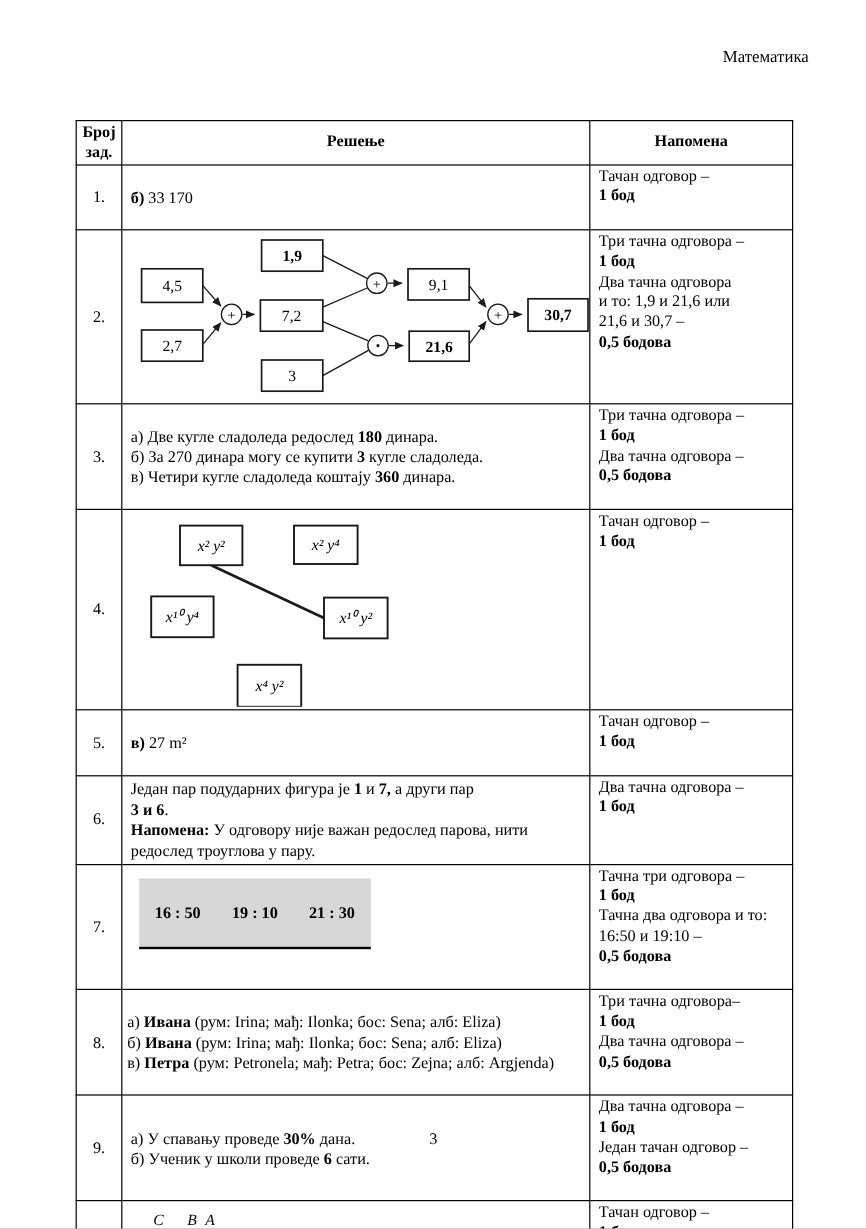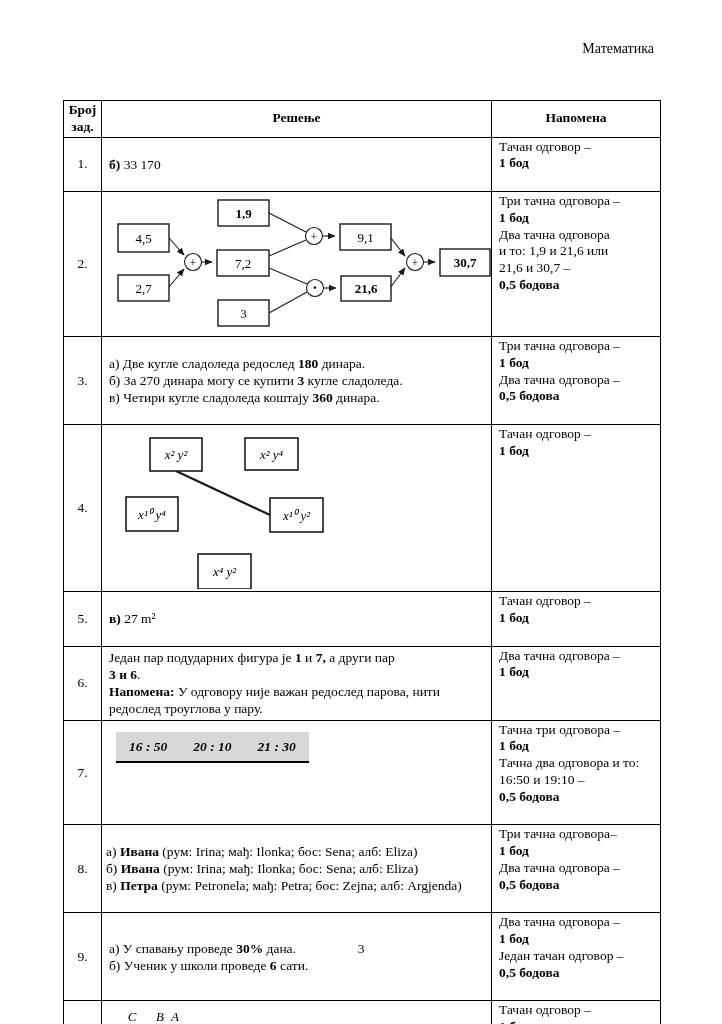--- a/index.html
+++ b/index.html
@@ -5,21 +5,21 @@
   html,body { margin:0; padding:0; background:#888; }
   .page {
     position:relative;
     width:722px; height:1024px;
     background:#ffffff;
     font-family:"Liberation Serif", serif;
     color:#000;
     overflow:hidden;
   }
   .doc-header {
-    position:absolute; top:41px; right:68px;
+    position:absolute; top:41px; right:48px;
     font-size:14px;
     text-align:right;
   }
   table.main {
     position:absolute; left:63px; top:100px;
     border-collapse:collapse; table-layout:fixed;
     width:597px;
     border:1.5px solid #000;
   }
   table.main th, table.main td { border:1px solid #000; }
@@ -45,22 +45,21 @@
   
   table.tt { border-collapse:collapse; margin:9px 0 0 7px; }
   table.tt th {
     border:none; border-top:2px solid #000; border-bottom:2px solid #000;
     font-size:13.5px; font-weight:bold; text-align:center;
     padding:3px 13px 4px; white-space:pre-line; line-height:1.3;
   }
   table.tt td {
     border:none; border-bottom:2px solid #000;
     font-size:13.5px; font-weight:bold; text-align:center;
-    padding:6px 13px;
-    font-style:italic;
+    padding:20px 13px;
   }
   .page-number {
     position:absolute; left:0; right:0; top:941px;
     text-align:center; font-size:13.5px;
   }
   
   tr.hdr  { height:35px; }
   tr.r1  { height:34px; }
   tr.r2  { height:143px; }
   tr.r3  { height:63px; }
@@ -224,21 +223,21 @@
           </td>
     </tr>
 
     <tr class="r7">
       <td class="num">7.</td>
       <td class="sol sol-top">
         <table class="tt">
           <tbody>
           <tr style="background-color: rgb(215, 215, 215);">
             <td>16 : 50</td>
-            <td>20 : 10</td>
+            <td>19 : 10</td>
             <td>21 : 30</td>
           </tr>
         </tbody>
             </table>
       </td>
       <td class="score">
             <div><span>Тачна три одговора –</span></div>
             <div><span class="b">1 бод</span></div>
             <div><span>Тачна два одговора и то:</span></div>
             <div><span>16:50 и 19:10 –</span></div>

